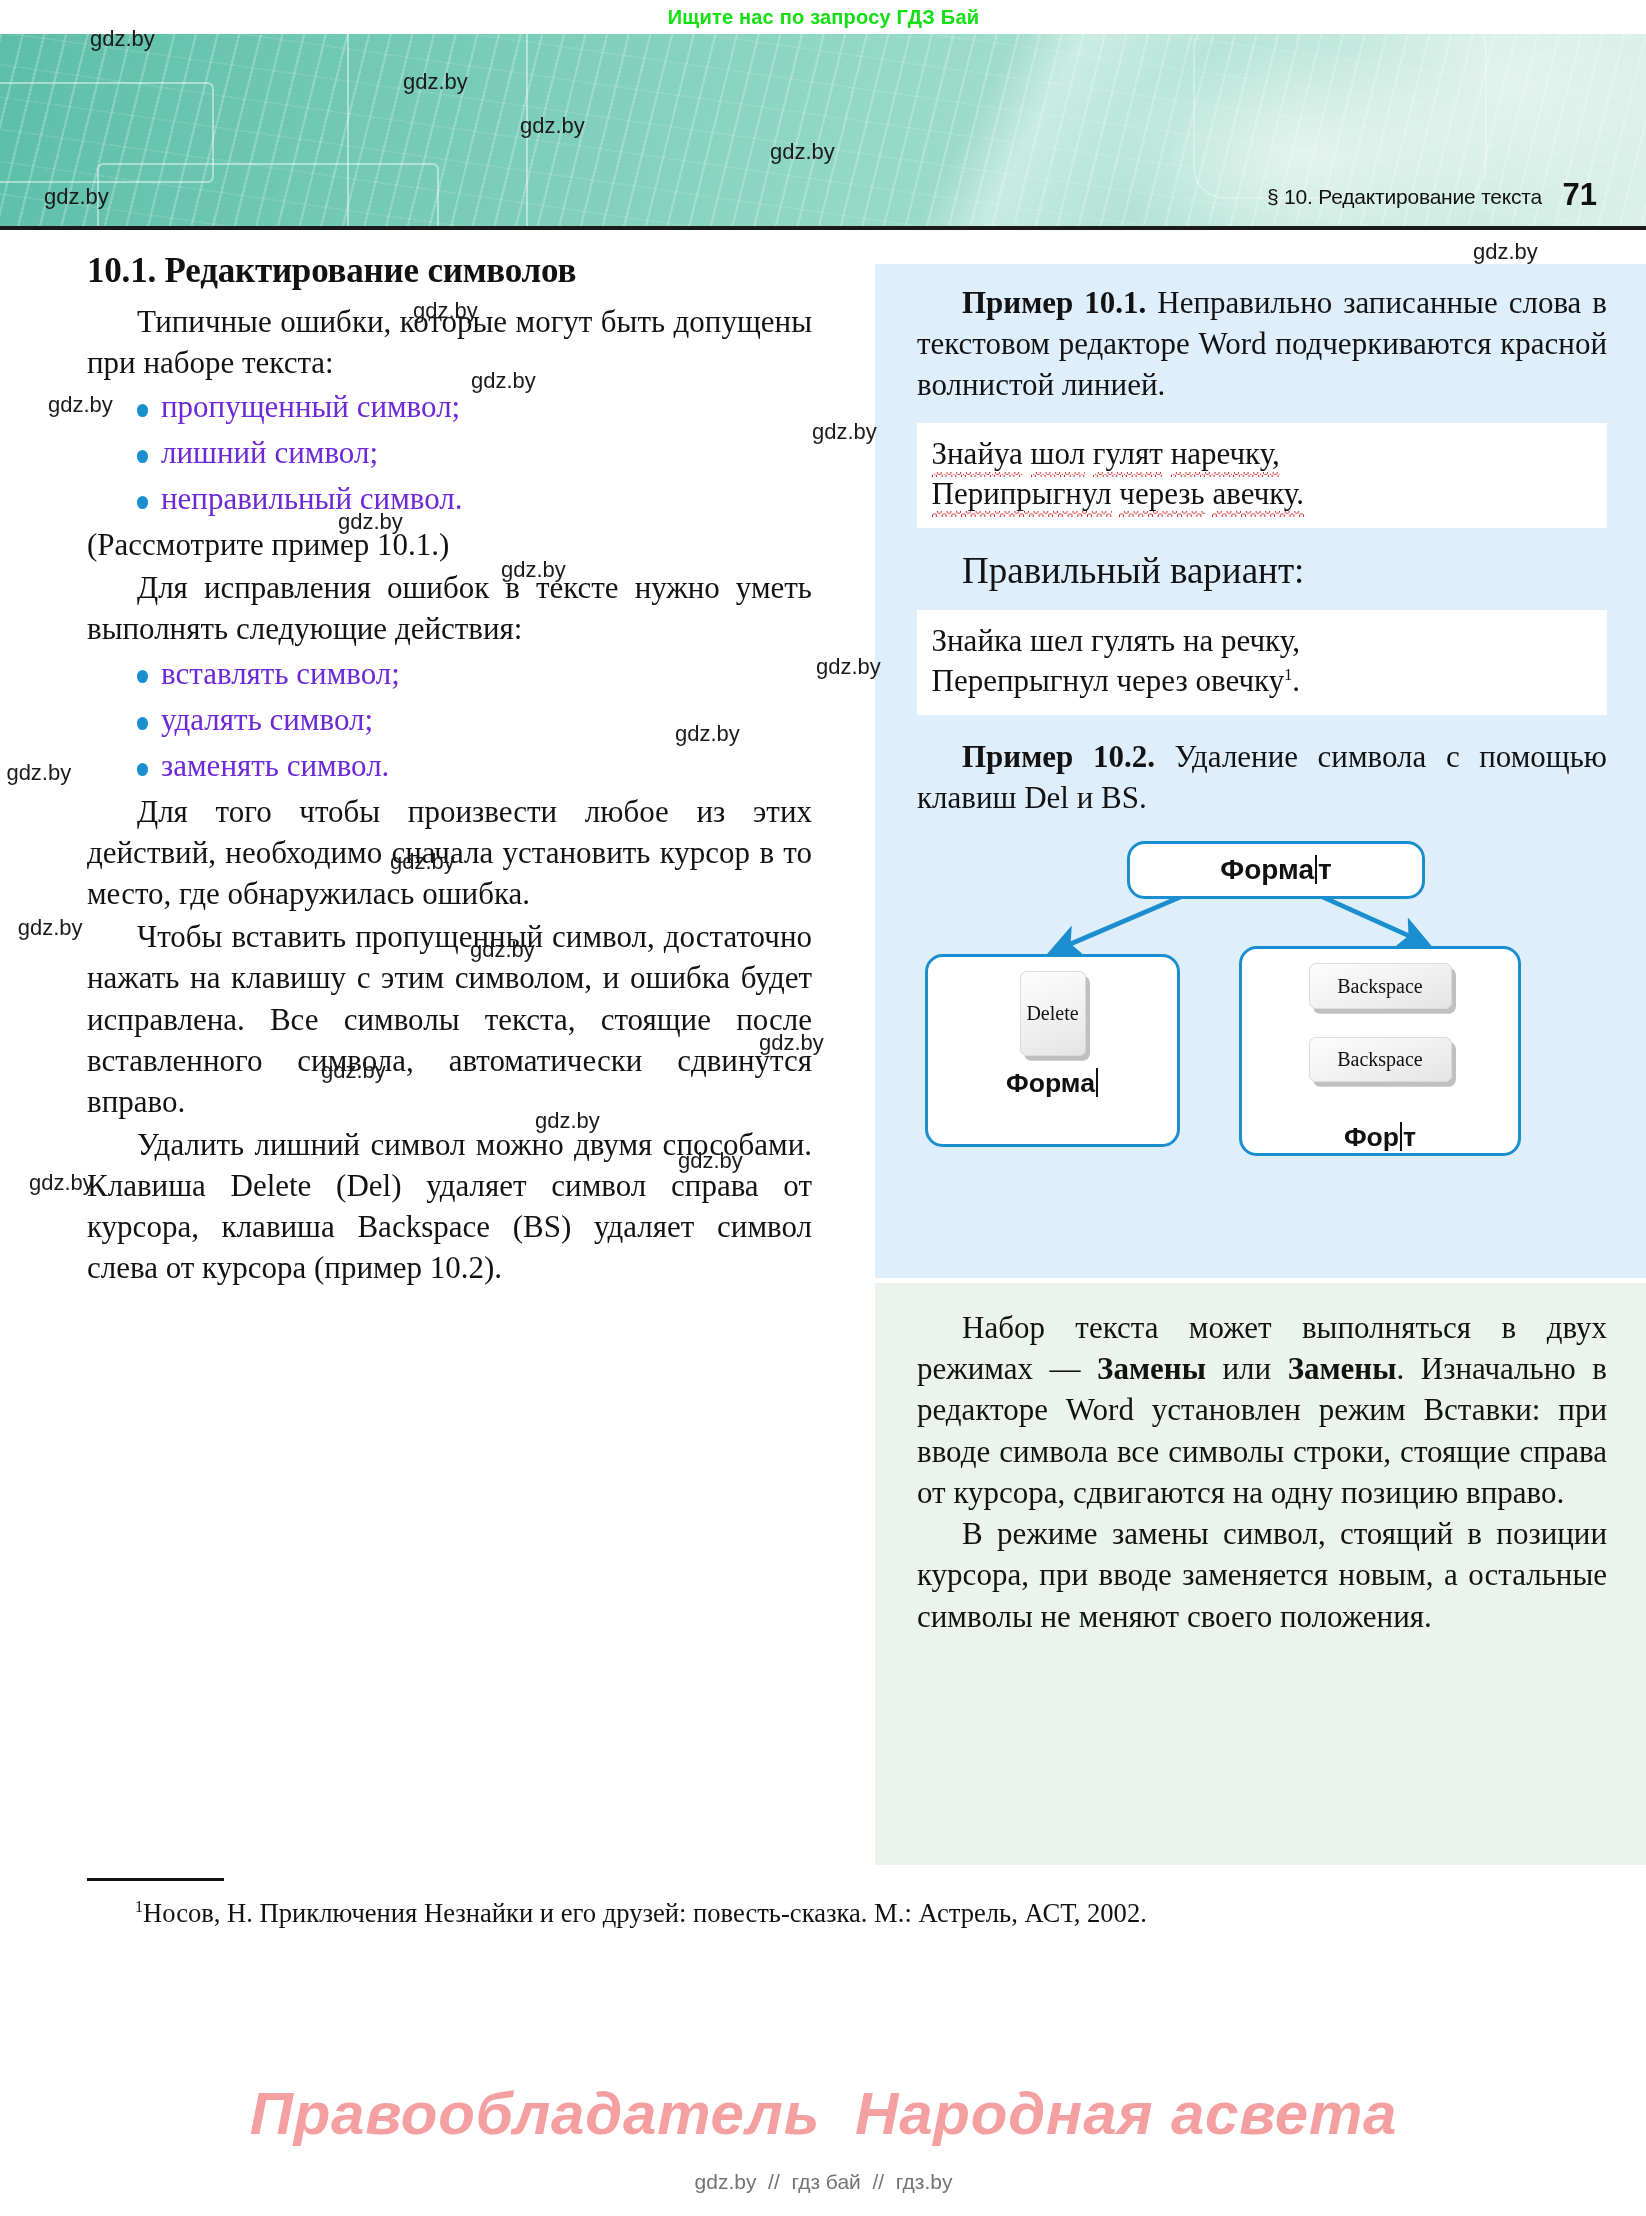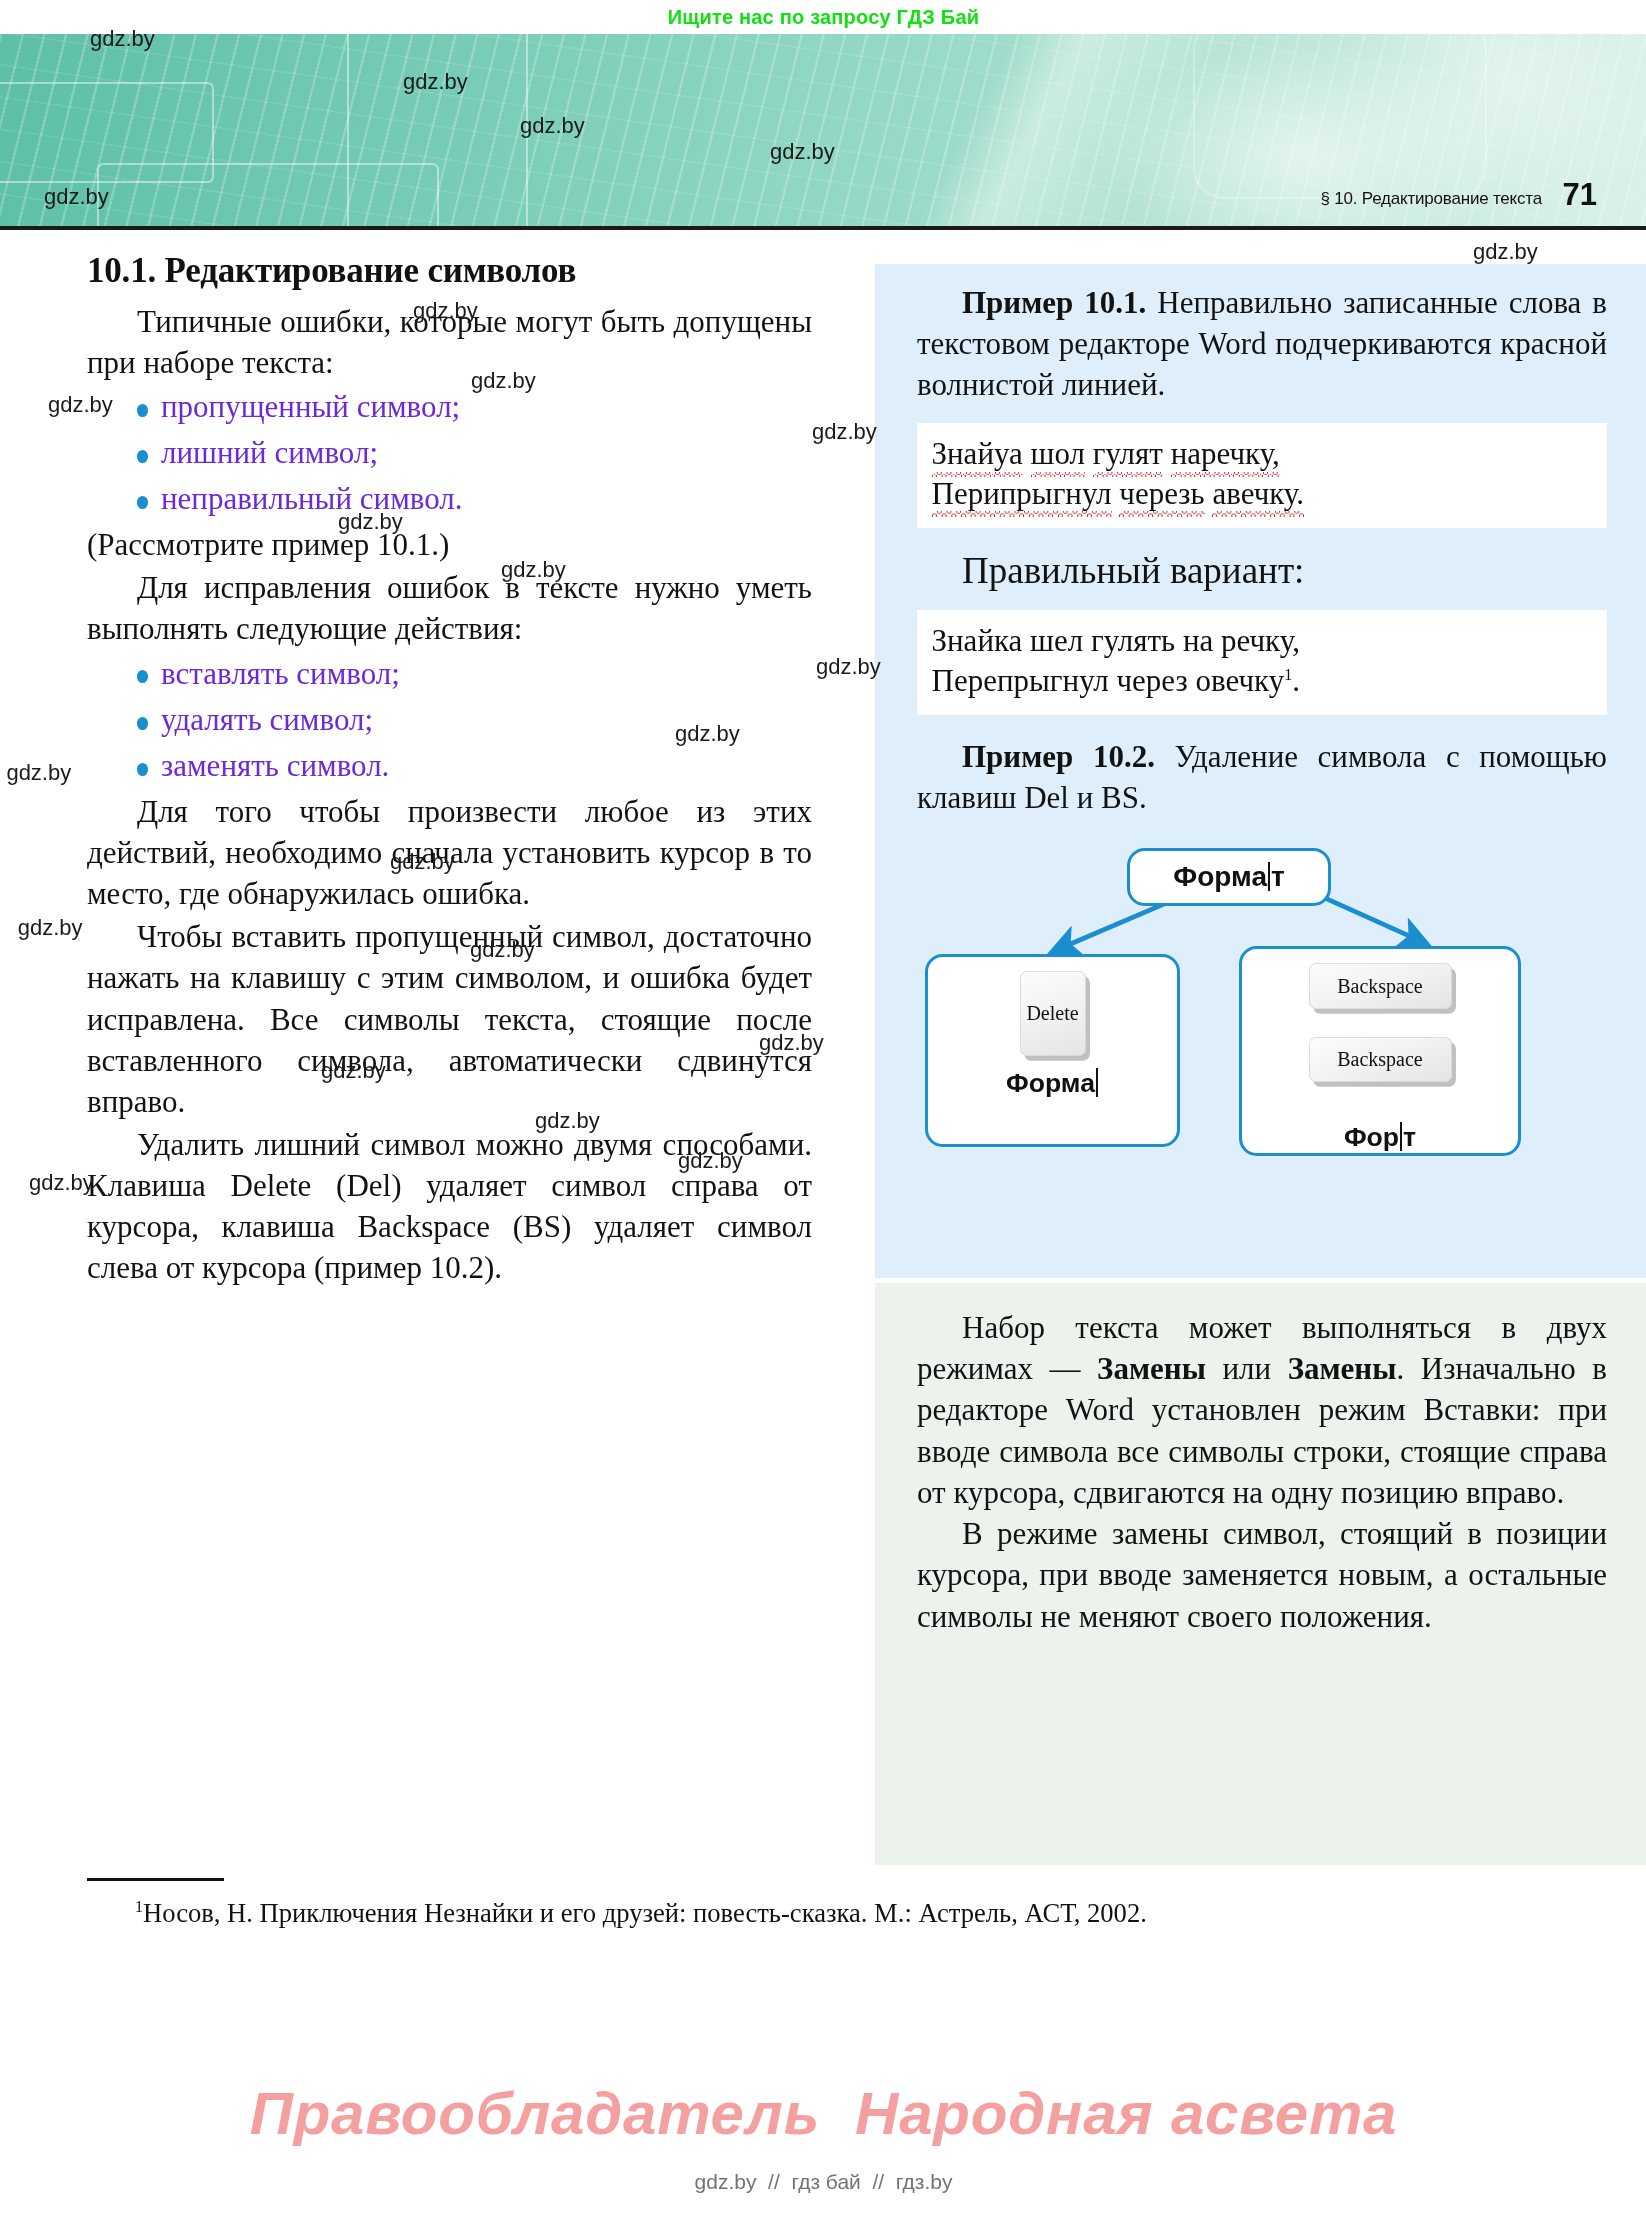--- a/index.html
+++ b/index.html
@@ -60,21 +60,21 @@
     position: absolute;
     left: 0; top: 226px;
     width: 1647px; height: 4px;
     background: #1a1a1a;
   }
   .header-title {
     position: absolute;
     right: 105px;
     bottom: 17.7px;
     font-family: "Liberation Sans", sans-serif;
-    font-size: 17px;
+    font-size: 21px;
     color: #111111;
     white-space: nowrap;
     letter-spacing: -0.2px;
   }
   .header-pageno {
     position: absolute;
     right: 50px;
     bottom: 14.5px;
     font-family: "Liberation Sans", sans-serif;
     font-size: 31px;
@@ -234,22 +234,22 @@
     height: 316px;
   }
   .node {
     position: absolute;
     background: #ffffff;
     border: 3.2px solid #1b8ed0;
     border-radius: 17.7px;
     box-sizing: border-box;
   }
   .node-top {
-    left: 210px; top: 15px;
-    width: 204px; height: 58px;
+    left: 210px; top: 8px;
+    width: 298px; height: 58px;
     display: flex; align-items: center; justify-content: center;
   }
   .node-label {
     font-family: "Liberation Sans", sans-serif;
     font-size: 28px;
     font-weight: 700;
     color: #111;
     white-space: nowrap;
   }
   .caret {

